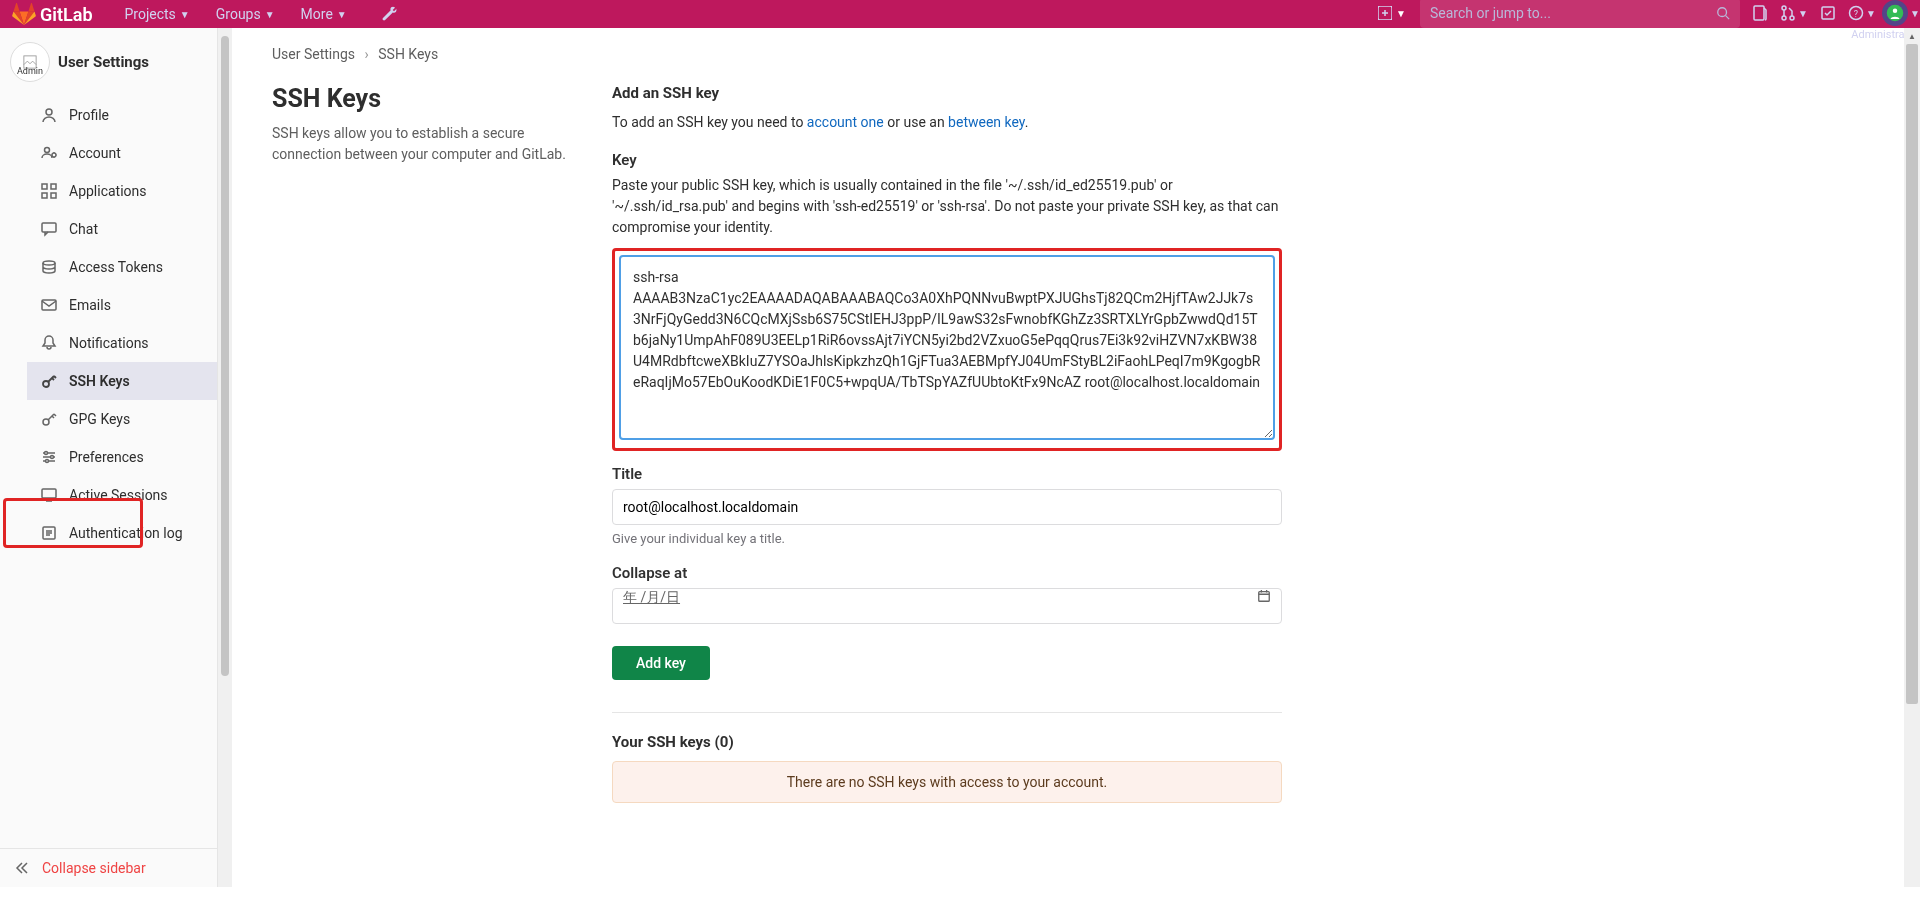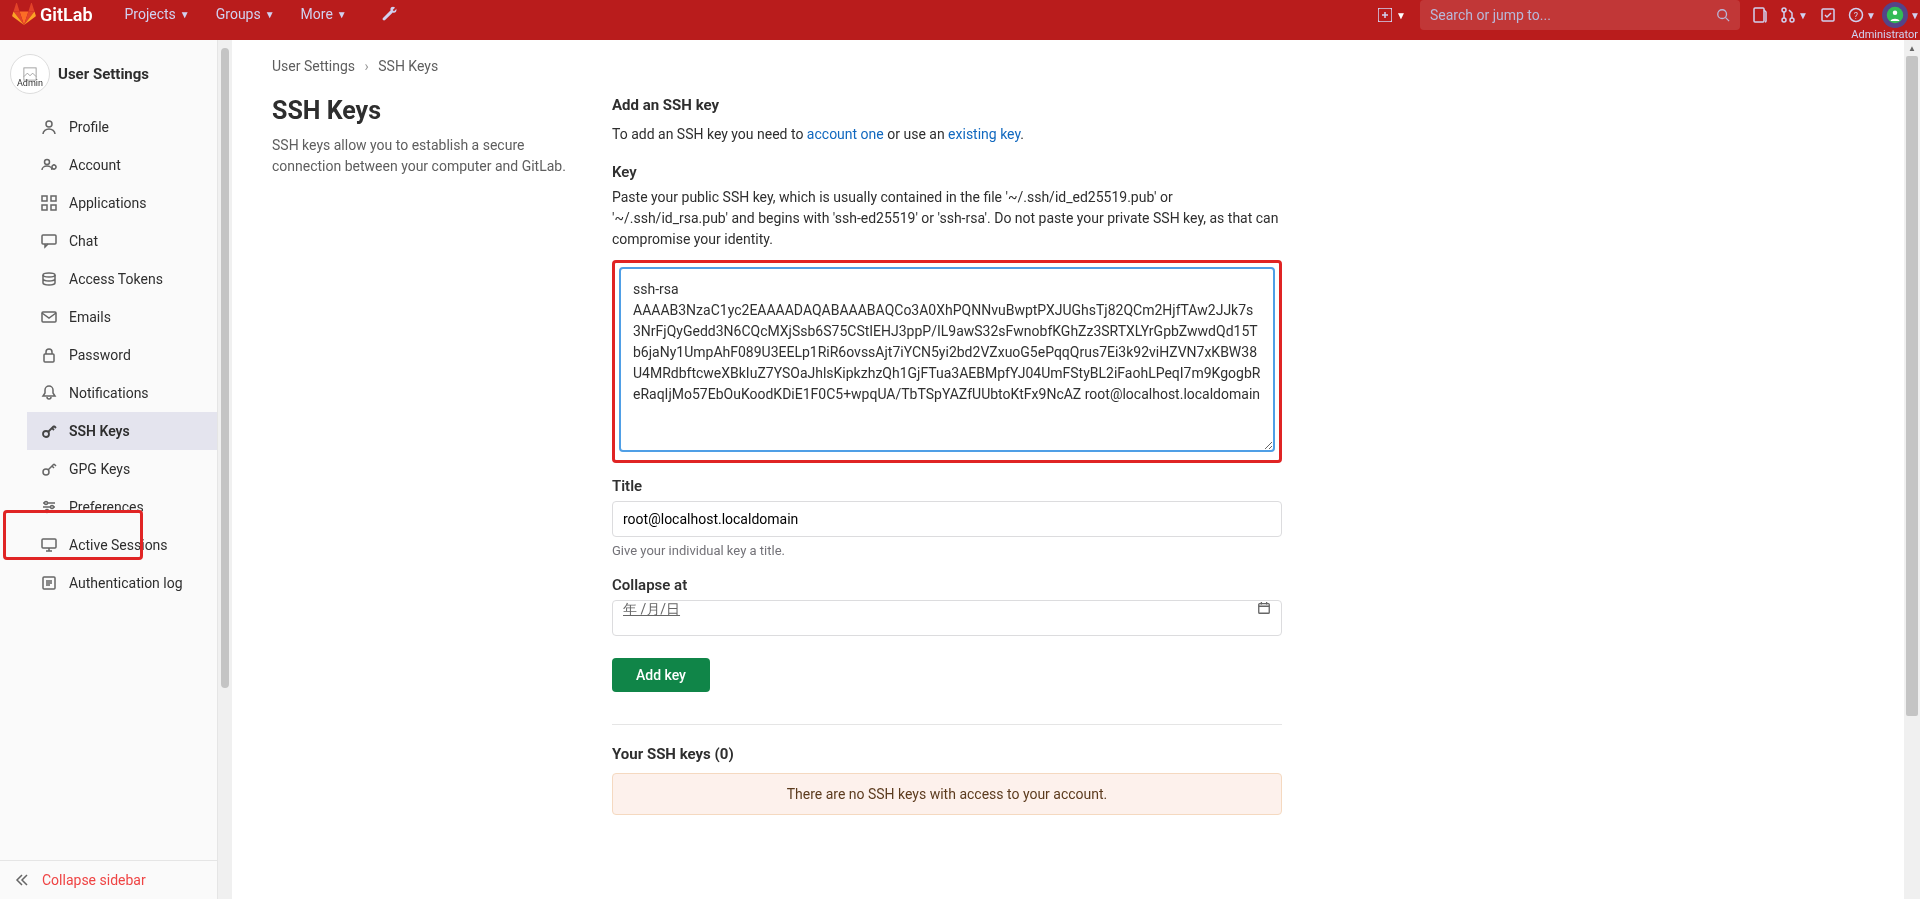--- a/index.html
+++ b/index.html
@@ -1,19 +1,19 @@
 <!DOCTYPE html>
 <html><head>
 <meta charset="utf-8">
 <style>
 * { margin: 0; padding: 0; box-sizing: border-box; font-family: -apple-system, BlinkMacSystemFont, "Segoe UI", Roboto, sans-serif; }
 body { background: #fff; color: #2e2e2e; overflow: hidden; }
 
 
-.topbar { height: 40px; background: #b91c1c; display: flex; align-items: flex-start; padding: 0 12px; color: #fff; position: relative; }
+.topbar { height: 28px; background: #be185d; display: flex; align-items: flex-end; padding: 0 12px; color: #fff; position: relative; }
 .topbar-left { display: flex; align-items: center; gap: 6px; }
 .logo { display: flex; align-items: center; font-weight: 600; font-size: 18px; gap: 4px; margin-right: 16px; }
 .logo-icon { width: 24px; height: 24px; }
 .nav-item { display: flex; align-items: center; gap: 4px; padding: 6px 10px; font-size: 14px; cursor: pointer; color: #d1d1f0; }
 .chev { font-size: 10px; }
 .wrench-icon { margin-left: 8px; }
 .topbar-right { margin-left: auto; display: flex; align-items: center; gap: 6px; }
 .plus-dropdown { display: flex; align-items: center; gap: 4px; padding: 4px 8px; cursor: pointer; }
 .search-box { width: 320px; height: 30px; background: rgba(255,255,255,0.12); border-radius: 4px; display: flex; align-items: center; padding: 0 10px; gap: 8px; }
 .search-box input { flex: 1; background: transparent; border: none; outline: none; color: #fff; font-size: 14px; }
@@ -236,29 +236,20 @@
             <svg width="16" height="16" viewBox="0 0 16 16">
               <rect x="1" y="3" width="14" height="10" rx="1" fill="none" stroke="#666" stroke-width="1.5"></rect>
               <path d="M1 4l7 5 7-5" fill="none" stroke="#666" stroke-width="1.5"></path>
             </svg>
           </span>
         <span>Emails</span>
       </div>
       <div class="sidebar-item">
         <span class="sidebar-icon">
             <svg width="16" height="16" viewBox="0 0 16 16">
-              <rect x="3" y="7" width="10" height="8" rx="1" fill="none" stroke="#666" stroke-width="1.5"></rect>
-              <path d="M5 7V5a3 3 0 016 0v2" fill="none" stroke="#666" stroke-width="1.5"></path>
-            </svg>
-          </span>
-        <span>Password</span>
-      </div>
-      <div class="sidebar-item">
-        <span class="sidebar-icon">
-            <svg width="16" height="16" viewBox="0 0 16 16">
               <path d="M8 1a4 4 0 00-4 4v3l-2 3h12l-2-3V5a4 4 0 00-4-4zM6 12a2 2 0 004 0" fill="none" stroke="#666" stroke-width="1.5"></path>
             </svg>
           </span>
         <span>Notifications</span>
       </div>
       <div class="sidebar-item active">
         <span class="sidebar-icon">
             <svg width="16" height="16" viewBox="0 0 16 16">
               <circle cx="5" cy="11" r="3" fill="none" stroke="#444" stroke-width="1.8"></circle>
               <path d="M7 9l6-6M11 5l2 2M13 3l2 2" fill="none" stroke="#444" stroke-width="1.8"></path>
@@ -329,21 +320,21 @@
 
     <div class="two-col">
       <div class="col-left">
         <h1 class="page-h">SSH Keys</h1>
         <p class="page-desc">SSH keys allow you to establish a secure connection between your computer and GitLab.</p>
       </div>
 
       <div class="col-right">
         <div class="section-h">Add an SSH key</div>
         <p class="section-p">
-          <span>To add an SSH key you need to </span><a href="#">account one</a><span> or use an </span><a href="#">existing key</a><span>.</span>
+          <span>To add an SSH key you need to </span><a href="#">account one</a><span> or use an </span><a href="#">between key</a><span>.</span>
         </p>
 
         <label class="label">Key</label>
         <p class="section-p" style="margin-bottom:10px">Paste your public SSH key, which is usually contained in the file '~/.ssh/id_ed25519.pub' or '~/.ssh/id_rsa.pub' and begins with 'ssh-ed25519' or 'ssh-rsa'. Do not paste your private SSH key, as that can compromise your identity.</p>
 
         <div class="hl-key">
           <textarea class="key-textarea" style="">ssh-rsa AAAAB3NzaC1yc2EAAAADAQABAAABAQCo3A0XhPQNNvuBwptPXJUGhsTj82QCm2HjfTAw2JJk7s3NrFjQyGedd3N6CQcMXjSsb6S75CStIEHJ3ppP/IL9awS32sFwnobfKGhZz3SRTXLYrGpbZwwdQd15Tb6jaNy1UmpAhF089U3EELp1RiR6ovssAjt7iYCN5yi2bd2VZxuoG5ePqqQrus7Ei3k92viHZVN7xKBW38U4MRdbftcweXBkIuZ7YSOaJhlsKipkzhzQh1GjFTua3AEBMpfYJ04UmFStyBL2iFaohLPeqI7m9KgogbReRaqIjMo57EbOuKoodKDiE1F0C5+wpqUA/TbTSpYAZfUUbtoKtFx9NcAZ root@localhost.localdomain</textarea>
         </div>
 
         <div class="row-fields" style="margin-top:14px">

